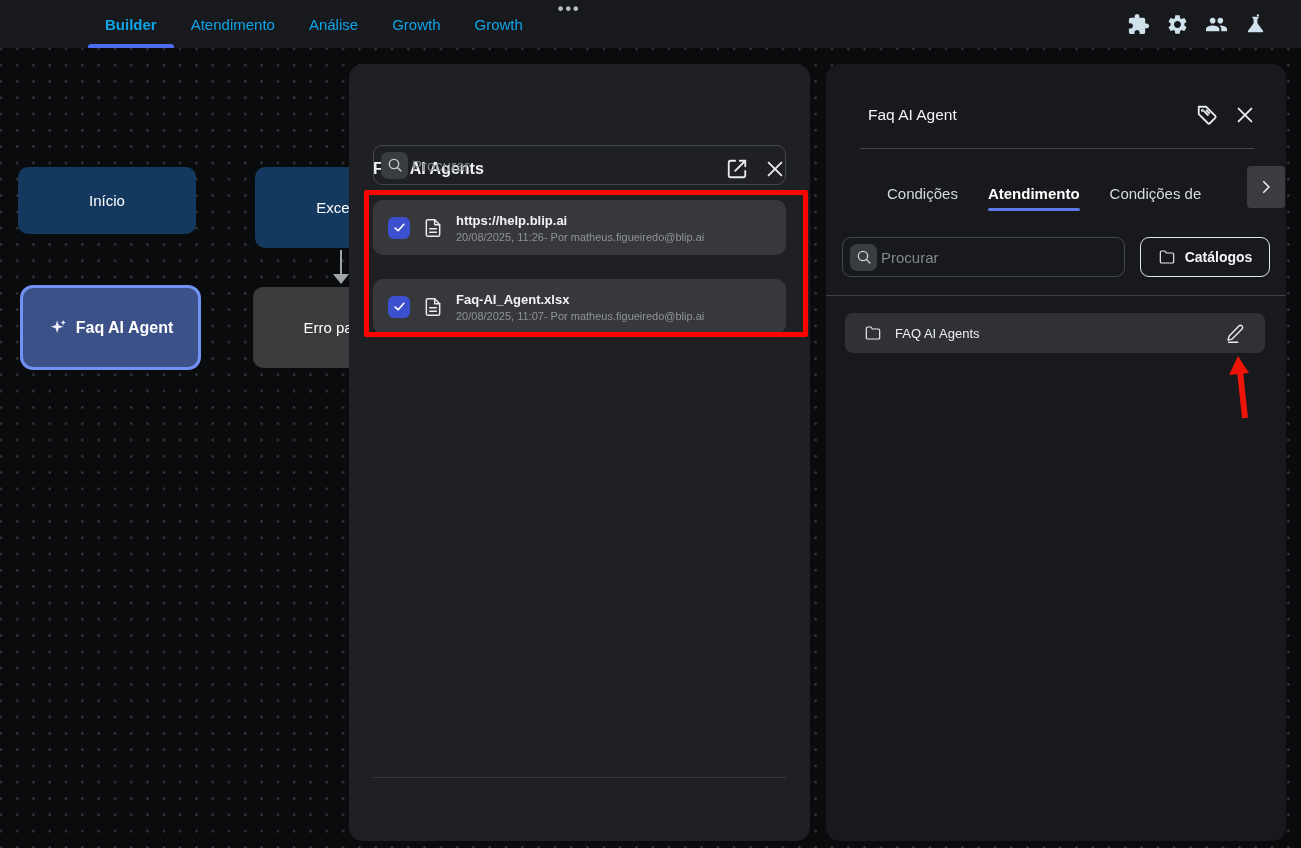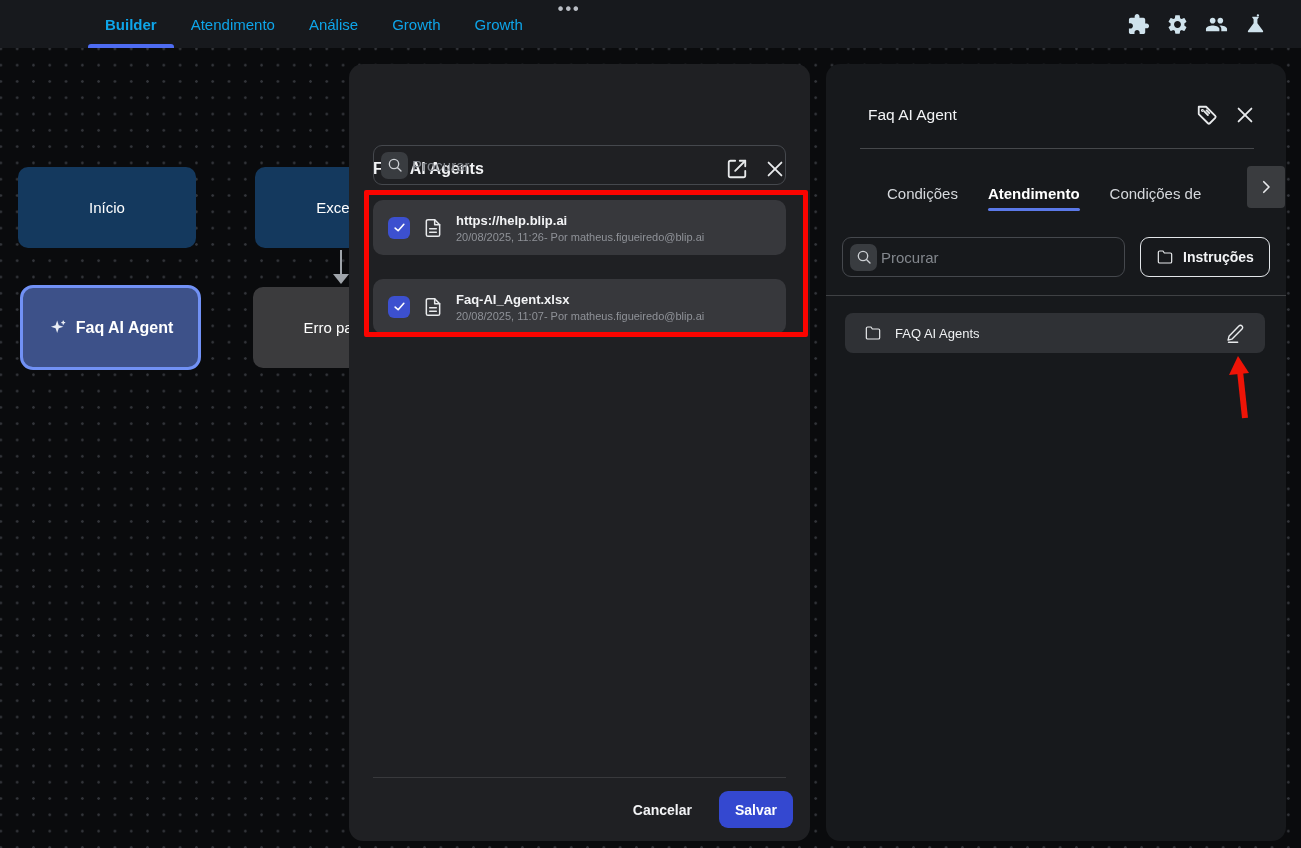--- a/index.html
+++ b/index.html
@@ -36,21 +36,21 @@
   .canvas {
     position:absolute; top:48px; left:0; right:0; bottom:0;
     background-image: radial-gradient(circle, #33353a 1.1px, transparent 1.5px);
     background-size: 16.3px 16.3px; background-position: 9px 9px;
   }
   .node {
     position:absolute; border-radius:10px; display:flex; align-items:center;
     justify-content:center; color:#fff; font-size:15px; z-index:1; overflow:hidden;
     cursor:pointer;
   }
-  .node-inicio  { left:18px;  top:167px; width:178px; height:81px; background:#14395e; }
+  .node-inicio  { left:18px;  top:167px; width:178px; height:67px; background:#14395e; }
   .node-excecao { left:255px; top:167px; width:180px; height:81px; background:#14395e; }
   .node-agent   {
     left:20px; top:285px; width:181px; height:85px; background:#3d5189;
     border:3px solid #7191f5; border-radius:13px; font-weight:700; font-size:16px; gap:8px;
   }
   .node-erro    { left:253px; top:287px; width:180px; height:81px; background:#3b3b3d; }
   .sparkle-icon { width:20px; height:20px; flex:0 0 auto; }
   .sparkle-icon svg { width:100%; height:100%; fill:#e9edf4; }
 
   .connector { position:absolute; left:332px; top:250px; width:18px; height:34px; z-index:1; }
@@ -297,24 +297,20 @@
       </div>
       <div class="doc-text">
         <div class="doc-title">Faq-AI_Agent.xlsx</div>
         <div class="doc-meta">20/08/2025, 11:07- Por matheus.figueiredo@blip.ai</div>
       </div>
     </div>
   </div>
 
   <div class="modal-footer">
     <div class="footer-line"></div>
-    <div class="footer-actions">
-      <button class="cancel-btn">Cancelar</button>
-      <button class="save-btn">Salvar</button>
-    </div>
   </div>
 </div>
 
 <div class="panel">
   <div class="panel-header">
     <div class="panel-title">Faq AI Agent</div>
     <div class="icon-btn">
       <svg viewBox="0 0 24 24">
           <path d="M3 3h8l10 10a1.5 1.5 0 0 1 0 2.1l-5.9 5.9a1.5 1.5 0 0 1-2.1 0L3 11z"></path>
           <line x1="9" y1="8" x2="13" y2="12"></line>
@@ -358,21 +354,21 @@
           </svg>
       </span>
       <input type="text" placeholder="Procurar" style="">
     </div>
     <button class="catalog-btn">
       <span class="folder-icon">
         <svg viewBox="0 0 24 24">
             <path d="M22 19a2 2 0 0 1-2 2H4a2 2 0 0 1-2-2V5a2 2 0 0 1 2-2h5l2 3h9a2 2 0 0 1 2 2z"></path>
           </svg>
       </span>
-      <span>Instruções</span>
+      <span>Catálogos</span>
     </button>
   </div>
 
   <div class="panel-divider-2"></div>
 
   <div class="folder-row">
     <span class="folder-icon">
       <svg viewBox="0 0 24 24">
           <path d="M22 19a2 2 0 0 1-2 2H4a2 2 0 0 1-2-2V5a2 2 0 0 1 2-2h5l2 3h9a2 2 0 0 1 2 2z"></path>
         </svg>

